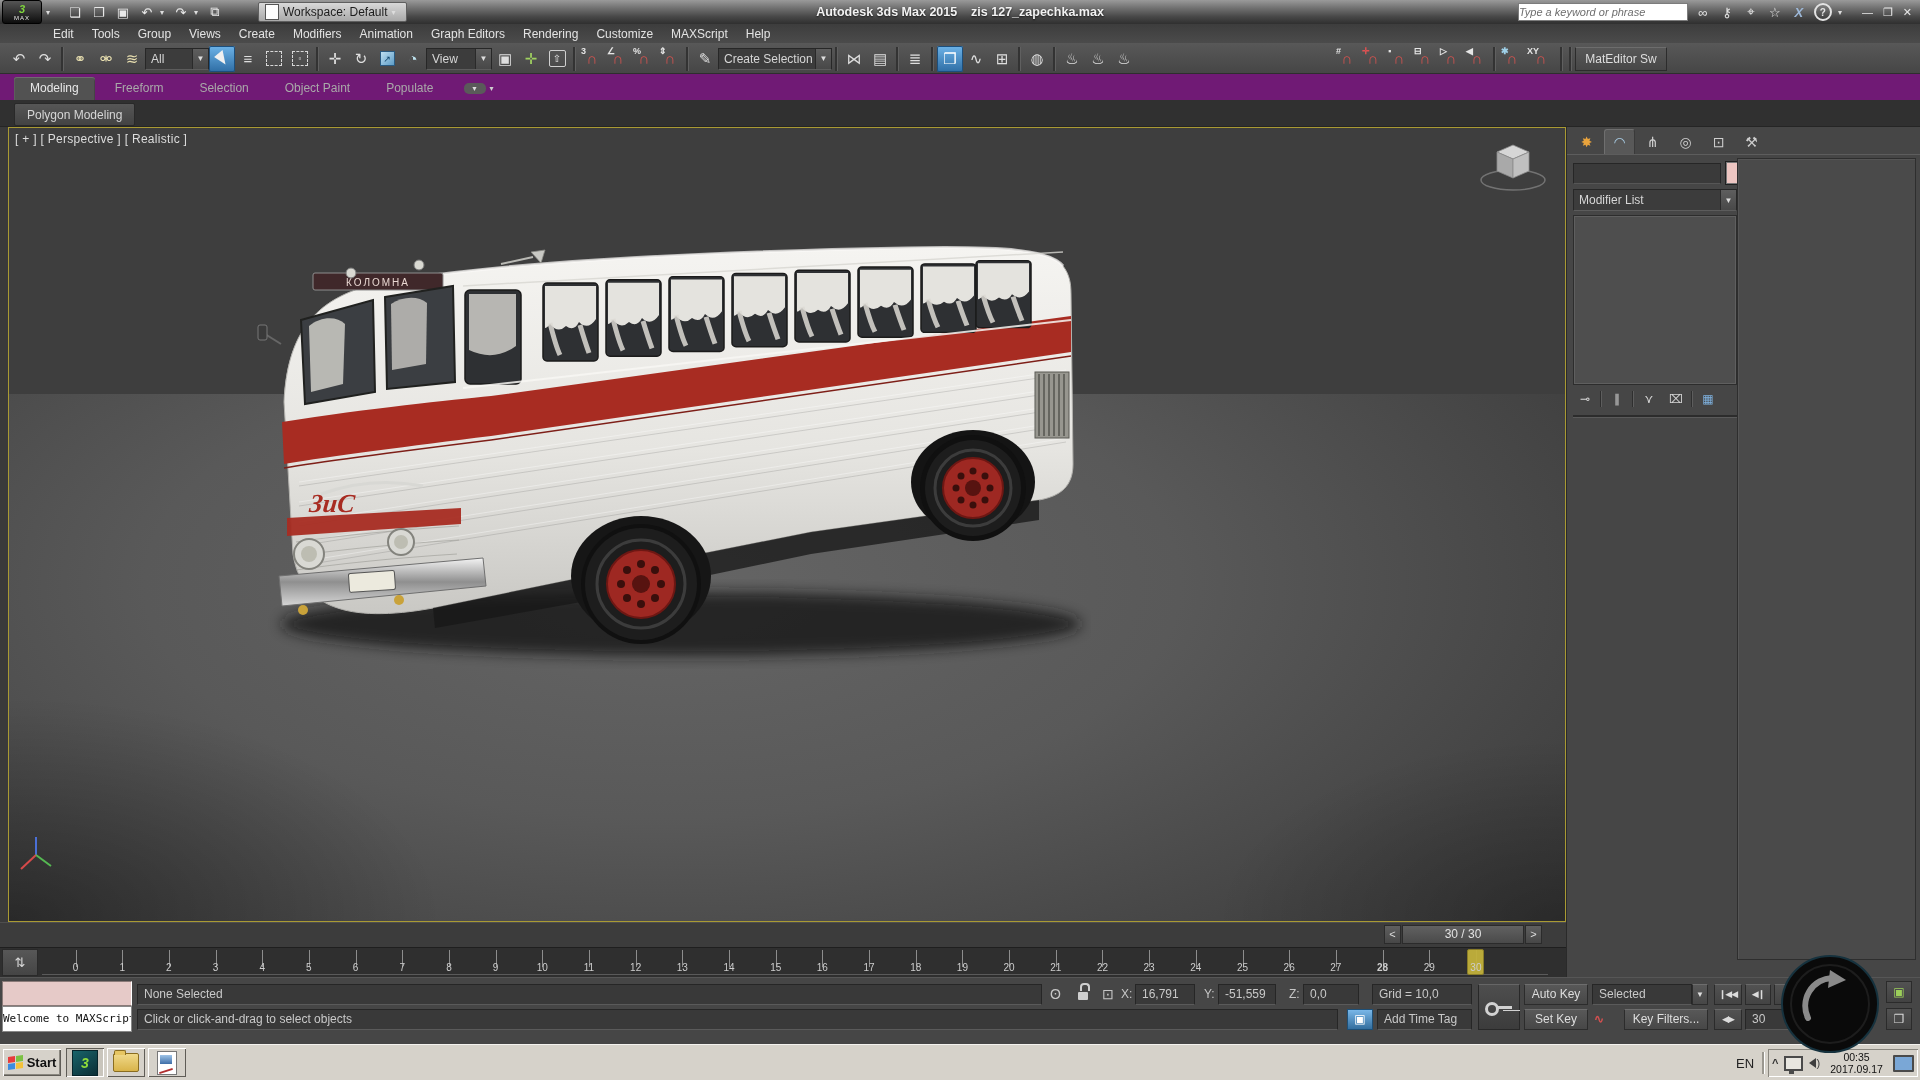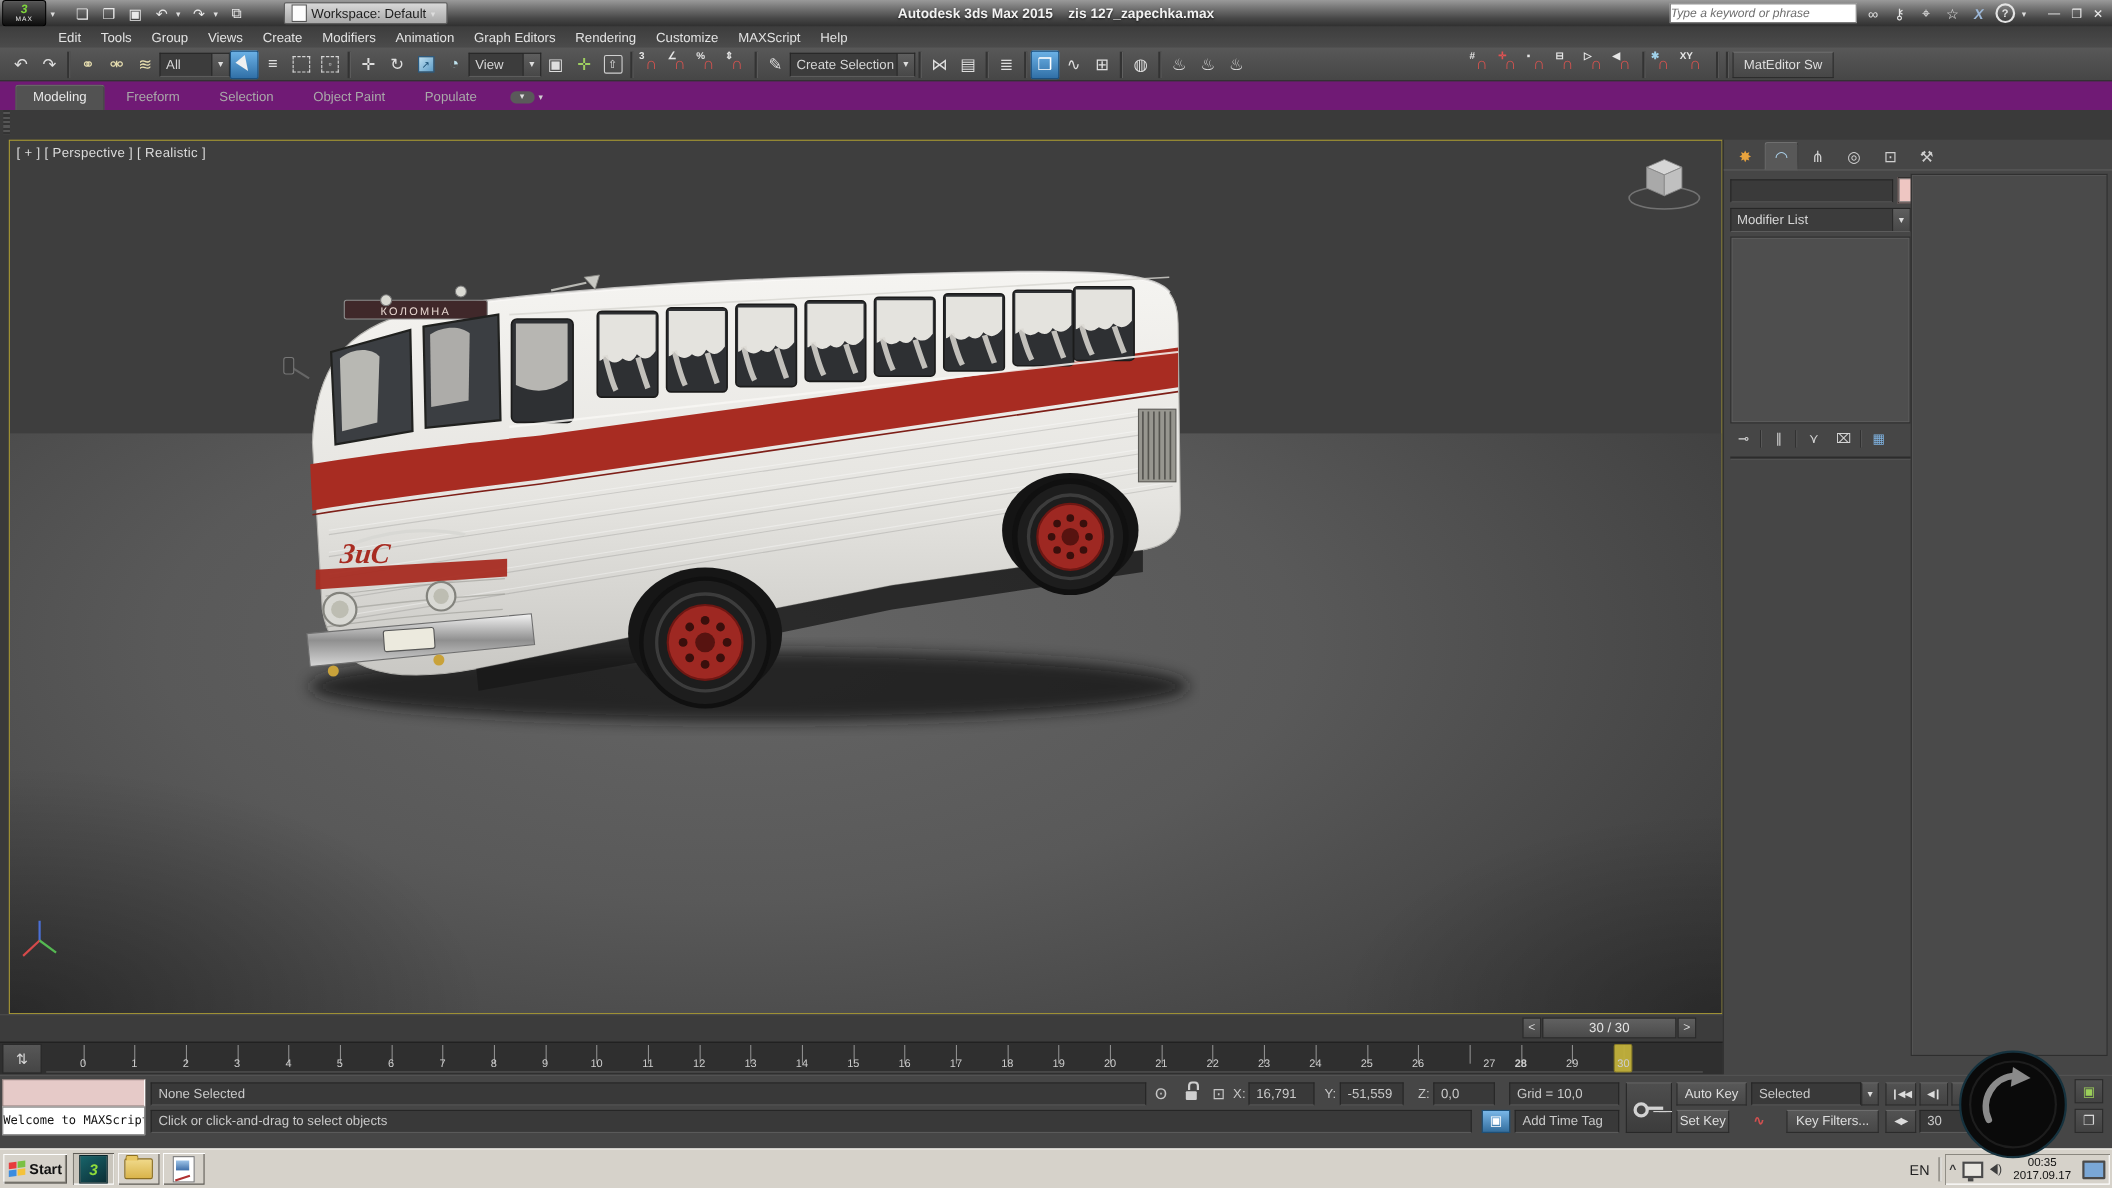--- a/index.html
+++ b/index.html
@@ -355,20 +355,23 @@
         <span class="rtab active">Modeling</span>
         <span class="rtab">Freeform</span>
         <span class="rtab">Selection</span>
         <span class="rtab">Object Paint</span>
         <span class="rtab">Populate</span>
         <span class="rmin">
           <span class="rminpill">▼</span>
           <span style="font-size:8px">▾</span>
         </span>
       </div>
+  </div>
+  <div class="abs ribbon2">
+    <div class="abs panelbtn">Polygon Modeling</div>
   </div>
 
   <div class="abs viewport">
     <div class="vground"></div>
     <div class="vvign"></div>
 
     <div class="abs vplabel">[ + ] [ Perspective ] [ Realistic ]</div>
 
     <svg class="abs" style="right:14px;top:6px" width="76" height="62">
       <ellipse cx="38" cy="46" rx="32" ry="10" fill="none" stroke="#8f8f8f" stroke-width="1.5" opacity="0.65"></ellipse>
@@ -623,21 +626,21 @@
       <div class="rnum" style="left: 1102.46px;">22</div>
       <div class="rtick" style="left: 1149.14px;"></div>
       <div class="rnum" style="left: 1149.14px;">23</div>
       <div class="rtick" style="left: 1195.82px;"></div>
       <div class="rnum" style="left: 1195.82px;">24</div>
       <div class="rtick" style="left: 1242.5px;"></div>
       <div class="rnum" style="left: 1242.5px;">25</div>
       <div class="rtick" style="left: 1289.18px;"></div>
       <div class="rnum" style="left: 1289.18px;">26</div>
       <div class="rtick" style="left: 1335.86px;"></div>
-      <div class="rnum" style="left: 1335.86px; margin-left: 18px;">27</div>
+      <div class="rnum" style="left: 1335.86px;">27</div>
       <div class="rtick" style="left: 1382.54px;"></div>
       <div class="rnum" style="left: 1382.54px; font-weight: bold;">28</div>
       <div class="rtick" style="left: 1429.22px;"></div>
       <div class="rnum" style="left: 1429.22px;">29</div>
       <div class="rtick" style="left: 1475.9px;"></div>
       <div class="rnum" style="left: 1475.9px;">30</div>
     </div>
 
   <div class="abs statusbar">
     <div class="abs listener-pink"></div>
@@ -662,21 +665,21 @@
     <div class="sfield" style="left:1372px;top:6px;width:100px">Grid = 10,0</div>
 
     <div class="sbtn isolatebtn" style="left:1347px;top:31px;width:26px">▣</div>
     <div class="sfield" style="left:1377px;top:31px;width:95px">Add Time Tag</div>
 
     <div class="abs keybig">
       <span class="keyglyph"></span>
     </div>
 
     <div class="sbtn" style="left:1524px;top:6px;width:64px">Auto Key</div>
-    <div class="sbtn" style="left:1524px;top:31px;width:48px">Set Key</div>
+    <div class="sbtn" style="left:1524px;top:31px;width:64px">Set Key</div>
 
     <div class="sfield" style="left:1592px;top:6px;width:100px">Selected</div>
     <div class="sbtn" style="left:1692px;top:6px;width:16px;font-size:8px">▼</div>
     <div class="slabel" style="left:1594px;top:31px;color:#d05050;font-weight:bold">∿</div>
     <div class="sbtn" style="left:1624px;top:31px;width:84px">Key Filters...</div>
 
     <div class="pbbtn" style="left:1714px;top:6px;width:28px">❙◀◀</div>
     <div class="pbbtn" style="left:1745px;top:6px;width:26px">◀❙</div>
     <div class="pbbtn" style="left:1774px;top:6px;width:28px;font-size:11px">▶</div>
     <div class="pbbtn" style="left:1805px;top:6px;width:26px">❙▶</div>

